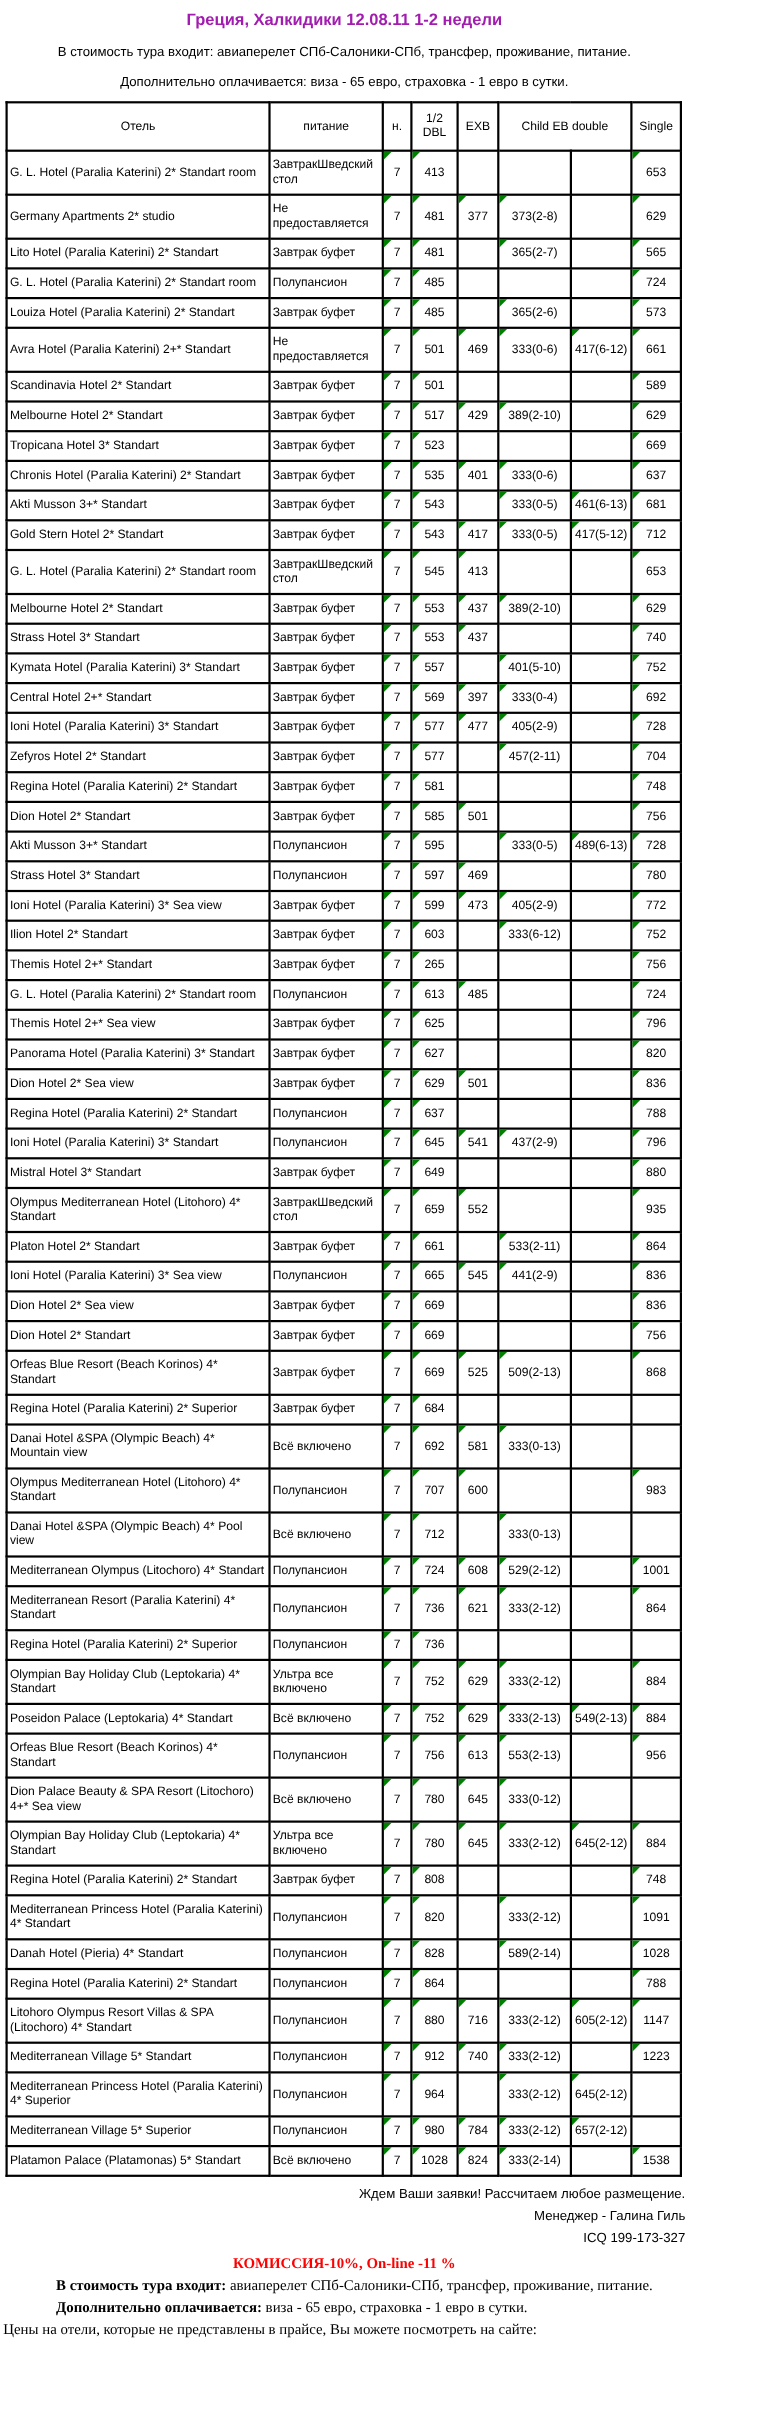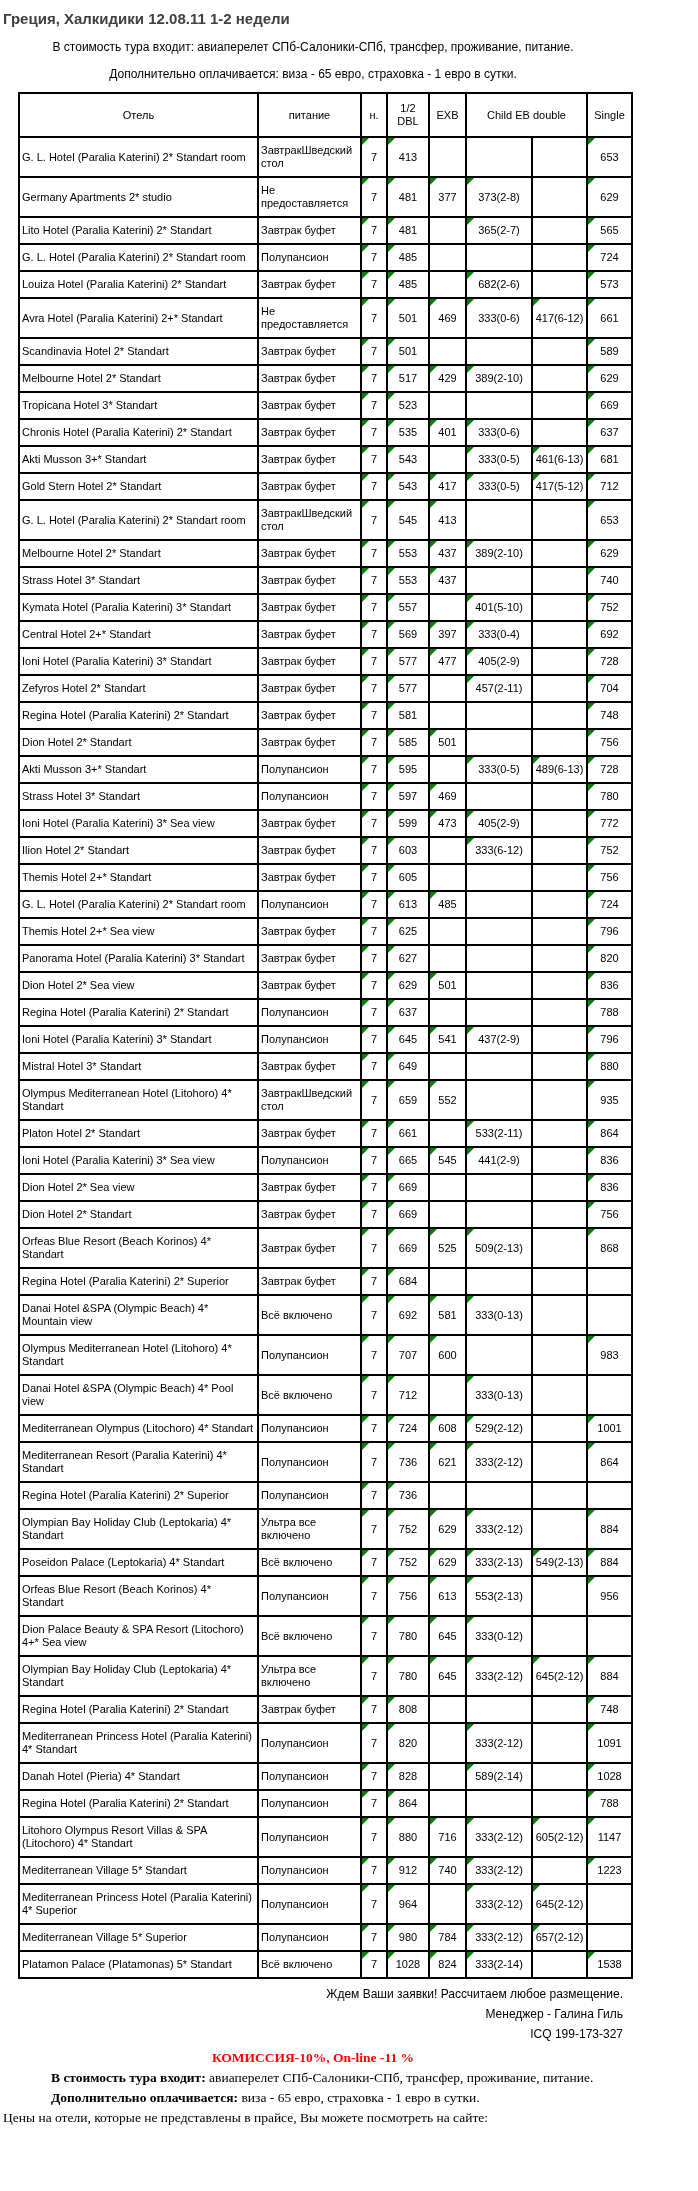--- a/index.html
+++ b/index.html
@@ -1,24 +1,24 @@
 <!DOCTYPE html>
 <html><head>
 <meta charset="utf-8">
 <style>
   html,body { margin:0; padding:0; background:#ffffff; }
   body { width:698px; font-family:"Liberation Sans","DejaVu Sans",sans-serif; color:#000; }
   .page { width:620px; padding:2px 0 20px 3px; }
 
-  .title { margin:8px 0 0 0; text-align:left; color:#404040;
+  .title { margin:8px 0 0 0; text-align:center; color:#a21caf;
            font-size:15px; font-weight:bold; }
   .subline { margin:13px 0 0 0; text-align:center; font-size:12px; }
   .subline.last { margin-bottom:11px; }
 
-  table.price { border-collapse:collapse; table-layout:fixed; width:613px; margin-left:15px; }
+  table.price { border-collapse:collapse; table-layout:fixed; width:613px; margin-left:2px; }
   table.price th, table.price td {
     border:2px solid #000; padding:6px 2px; vertical-align:middle;
     font-size:11px; line-height:13px; overflow-wrap:break-word; word-wrap:break-word;
   }
   table.price th { font-weight:normal; text-align:center; padding:8px 2px; }
   td.hotel { text-align:left; padding-left:3px; }
   td.meal  { text-align:left; padding-left:3px; }
   td.num   { text-align:center; font-size:12px; }
   td.child { text-align:center; font-size:10px; }
   td.tri   { position:relative; }
@@ -105,21 +105,21 @@
           <td class="child"></td>
           <td class="child"></td>
           <td class="num tri">724</td>
         </tr>
         <tr>
           <td class="hotel">Louiza Hotel (Paralia Katerini) 2* Standart</td>
           <td class="meal">Завтрак буфет</td>
           <td class="num tri">7</td>
           <td class="num tri">485</td>
           <td class="num"></td>
-          <td class="child tri">682(2-6)</td>
+          <td class="child tri">365(2-6)</td>
           <td class="child"></td>
           <td class="num tri">573</td>
         </tr>
         <tr>
           <td class="hotel">Avra Hotel (Paralia Katerini) 2+* Standart</td>
           <td class="meal">Не предоставляется</td>
           <td class="num tri">7</td>
           <td class="num tri">501</td>
           <td class="num tri">469</td>
           <td class="child tri">333(0-6)</td>
@@ -313,21 +313,21 @@
           <td class="num tri">603</td>
           <td class="num"></td>
           <td class="child tri">333(6-12)</td>
           <td class="child"></td>
           <td class="num tri">752</td>
         </tr>
         <tr>
           <td class="hotel">Themis Hotel 2+* Standart</td>
           <td class="meal">Завтрак буфет</td>
           <td class="num tri">7</td>
-          <td class="num tri">605</td>
+          <td class="num tri">265</td>
           <td class="num"></td>
           <td class="child"></td>
           <td class="child"></td>
           <td class="num tri">756</td>
         </tr>
         <tr>
           <td class="hotel">G. L. Hotel (Paralia Katerini) 2* Standart room</td>
           <td class="meal">Полупансион</td>
           <td class="num tri">7</td>
           <td class="num tri">613</td>

